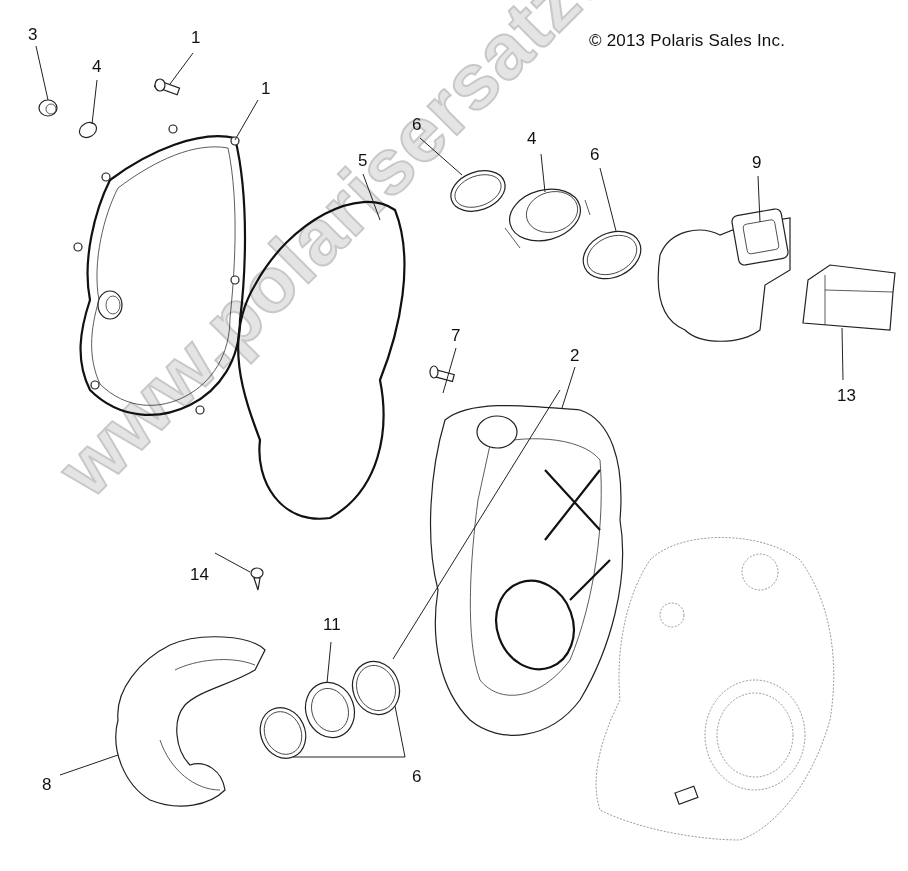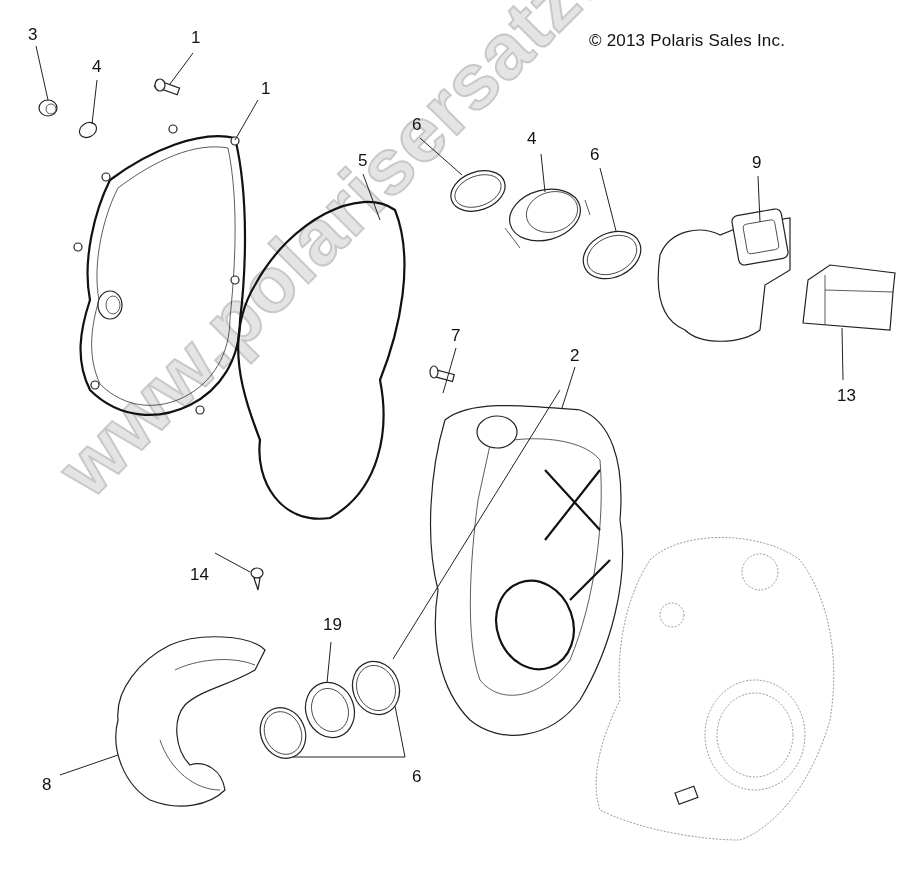--- a/index.html
+++ b/index.html
@@ -162,16 +162,16 @@
   <div class="callout" style="left:261px;top:80px">1</div>
   <div class="callout" style="left:412px;top:116px">6</div>
   <div class="callout" style="left:527px;top:130px">4</div>
   <div class="callout" style="left:590px;top:146px">6</div>
   <div class="callout" style="left:752px;top:154px">9</div>
   <div class="callout" style="left:358px;top:152px">5</div>
   <div class="callout" style="left:451px;top:327px">7</div>
   <div class="callout" style="left:570px;top:347px">2</div>
   <div class="callout" style="left:837px;top:387px">13</div>
   <div class="callout" style="left:190px;top:566px">14</div>
-  <div class="callout" style="left:323px;top:616px">19</div>
+  <div class="callout" style="left:323px;top:616px">11</div>
   <div class="callout" style="left:42px;top:776px">8</div>
   <div class="callout" style="left:412px;top:768px">6</div>
 </div>
 
 </body></html>

